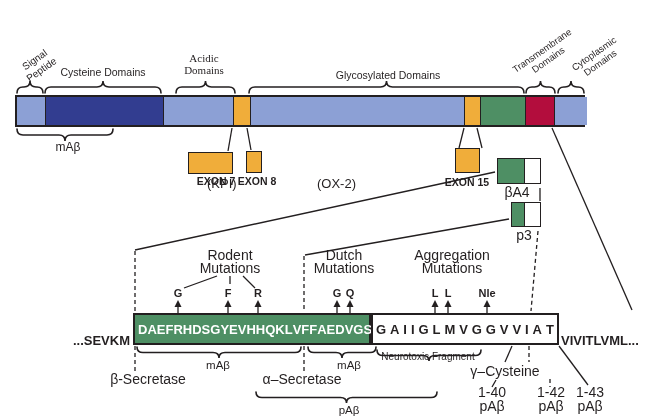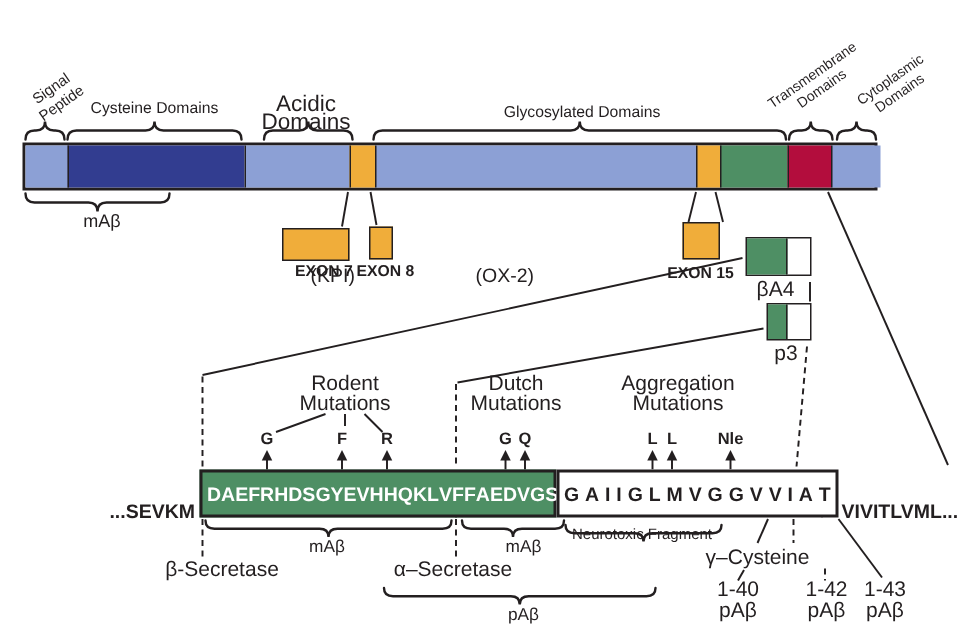--- a/index.html
+++ b/index.html
@@ -95,21 +95,21 @@
       <path d="M377,350 Q377,355.5 383,355.5 L423,355.5 Q429,355.5 429,361 Q429,355.5 435,355.5 L475,355.5 Q481,355.5 481,350" fill="none" stroke="#231f20" stroke-width="1.6" stroke-linecap="round"></path>
       <path d="M256,392 Q256,397.5 262,397.5 L340.5,397.5 Q346.5,397.5 346.5,403 Q346.5,397.5 352.5,397.5 L431,397.5 Q437,397.5 437,392" fill="none" stroke="#231f20" stroke-width="1.6" stroke-linecap="round"></path>
     </svg>
 <div class="lbl rot" style="left: 11px; top: 53px; width: 54px; font-size: 10px; line-height: 11.5px;">
       <div>Signal</div>
       <div>Peptide</div>
     </div>
     <div class="lbl c" style="left: 48px; top: 66px; width: 110px; font-size: 10.5px; line-height: 12px;">
       <div>Cysteine Domains</div>
     </div>
-    <div class="lbl c" style="left: 174px; top: 64px; width: 60px; font-size: 15px; line-height: 12px;">
+    <div class="lbl c" style="left: 174px; top: 52px; width: 60px; font-size: 11px; line-height: 12px; font-family: Liberation Serif, serif;">
       <div>Acidic</div>
       <div>Domains</div>
     </div>
     <div class="lbl c" style="left: 323px; top: 69px; width: 130px; font-size: 10.5px; line-height: 12px;">
       <div>Glycosylated Domains</div>
     </div>
     <div class="lbl rot" style="left: 503px; top: 44px; width: 84px; font-size: 9.5px; line-height: 11px;">
       <div>Transmembrane</div>
       <div>Domains</div>
     </div>

